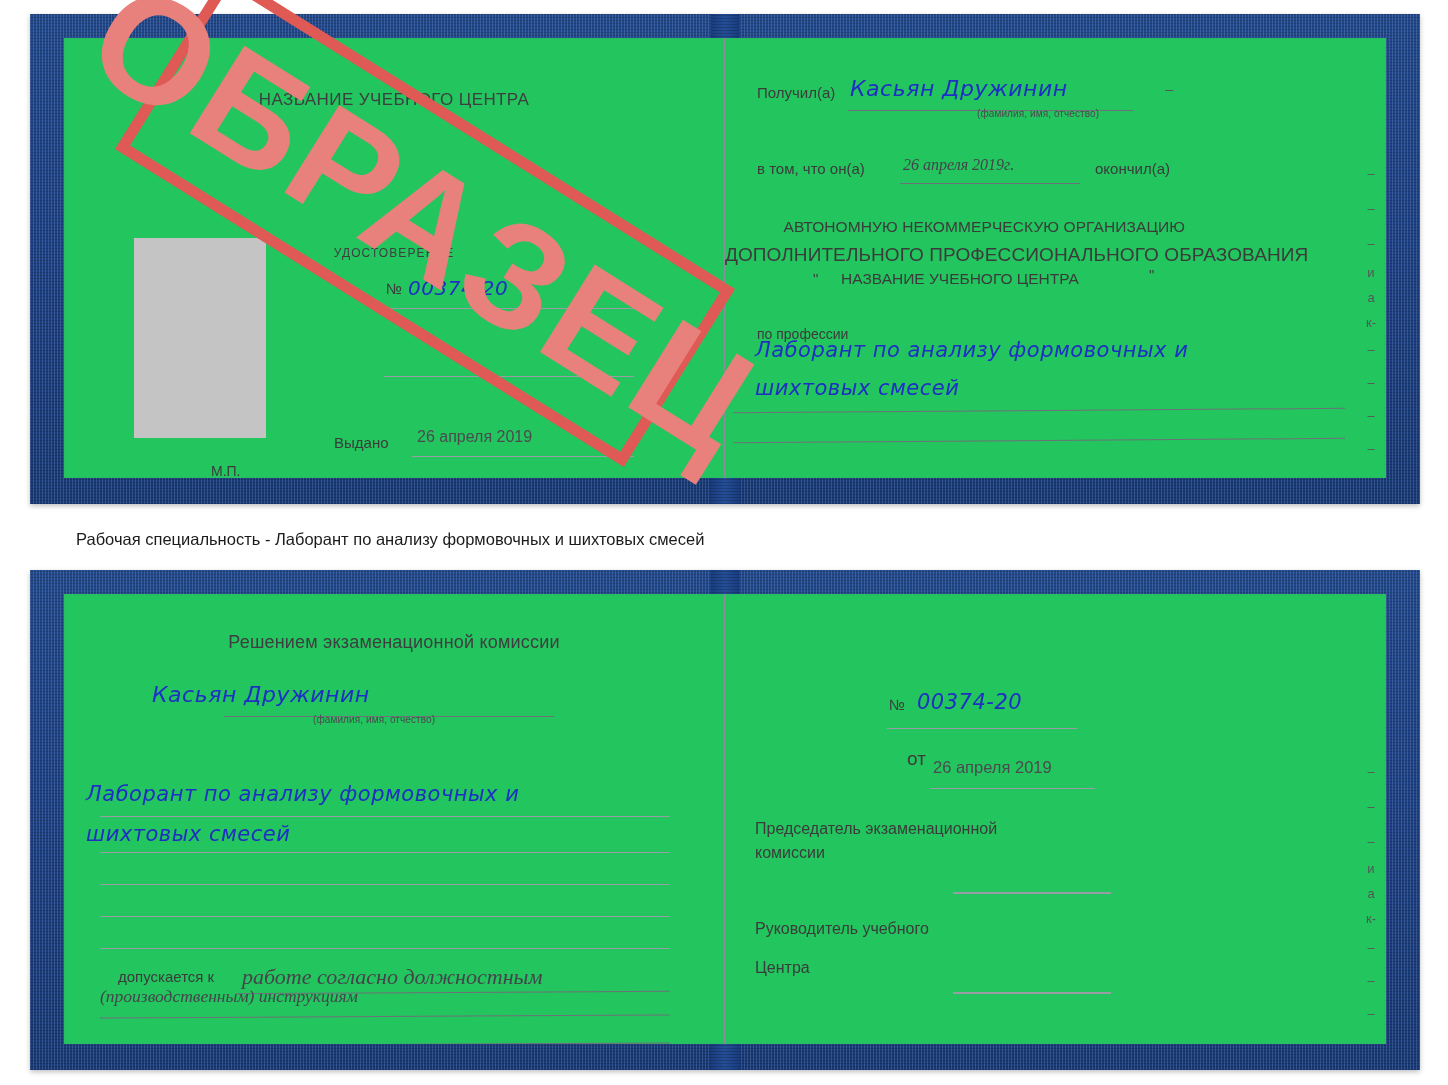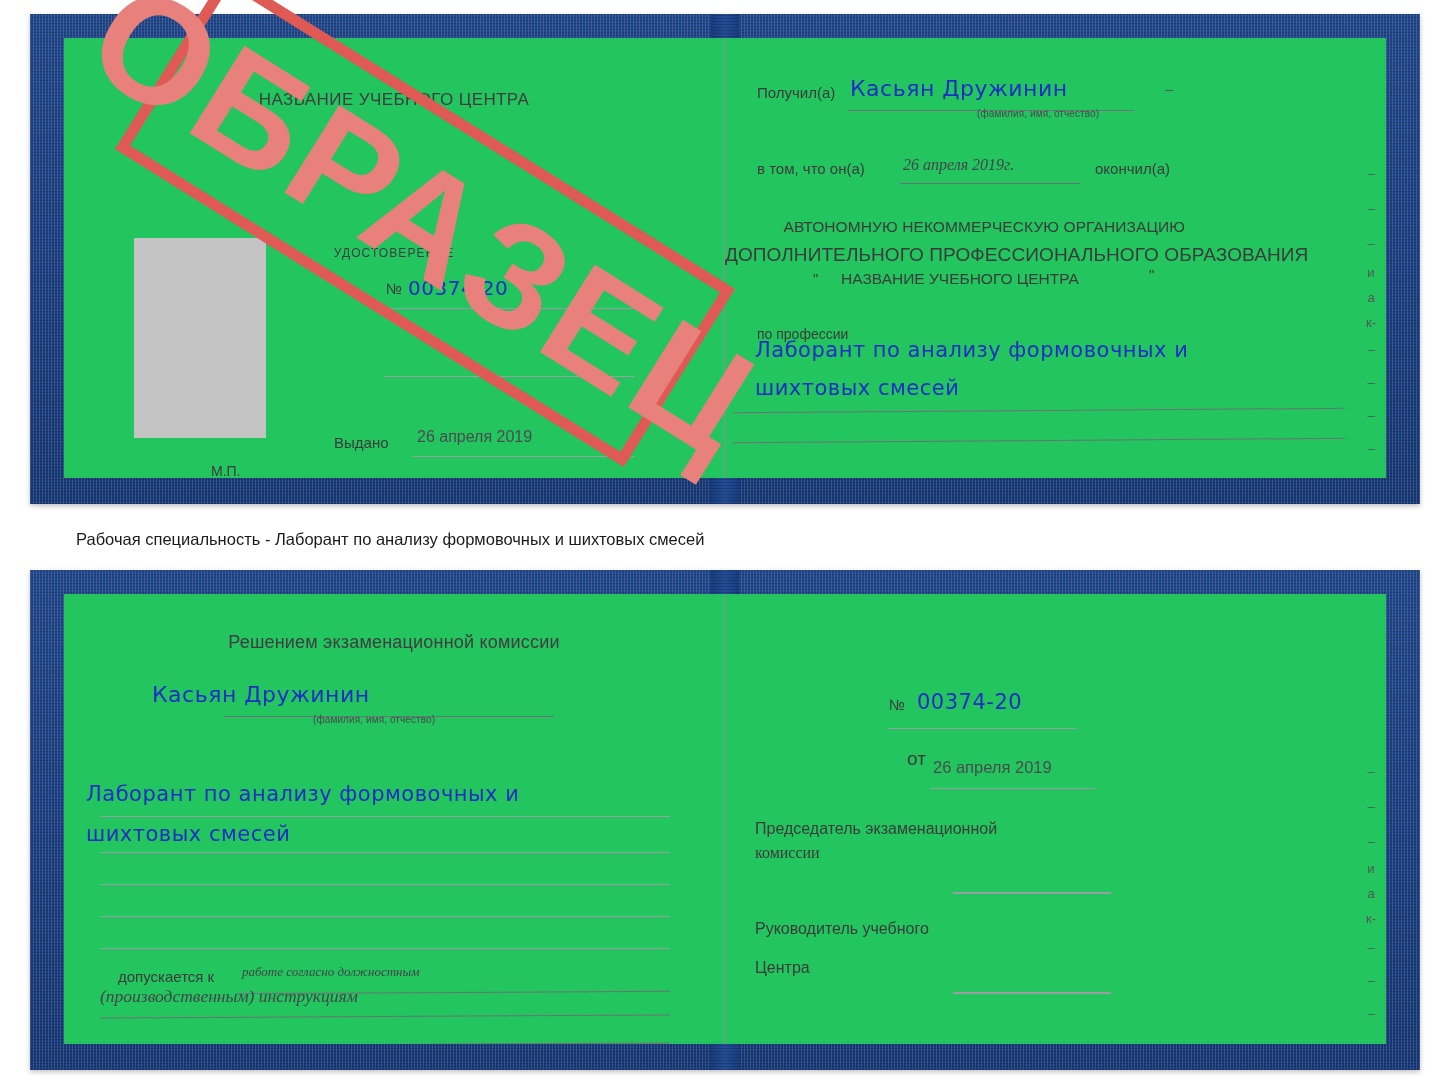--- a/index.html
+++ b/index.html
@@ -76,20 +76,21 @@
   .center-title {
     left: 0; right: 0;
     text-align: center;
     font-size: 17px;
     letter-spacing: 0.4px;
     color: #3e3e40;
   }
   .hand {
     color: #1f2fc4;
     font-family: "DejaVu Sans", sans-serif;
+    font-style: italic;
     font-weight: 500;
     letter-spacing: 0.5px;
   }
   .ital {
     font-family: "Liberation Serif", serif;
     font-style: italic;
     color: #44444a;
   }
   .rule {
     position: absolute;
@@ -261,41 +262,41 @@
       <div class="rule" style="left:36px; top:222px; width:570px;"></div>
 
       <div class="t hand" style="left:22px; top:228px; font-size:21px;">шихтовых смесей</div>
       <div class="rule" style="left:36px; top:258px; width:570px;"></div>
 
       <div class="rule" style="left:36px; top:290px; width:570px;"></div>
       <div class="rule" style="left:36px; top:322px; width:570px;"></div>
       <div class="rule" style="left:36px; top:354px; width:570px;"></div>
 
       <div class="t" style="left:38px; top:374px; font-size:15px;margin-left:16px;">допускается к</div>
-      <div class="t ital" style="left:178px; top:370px; font-size:13px;">работе согласно должностным</div>
+      <div class="t ital" style="left:178px; top:370px; font-size:22px;">работе согласно должностным</div>
       <div class="rule rule-dark" style="left:172px; top:398px; width:434px; transform:rotate(-0.3deg);"></div>
 
       <div class="t ital" style="left:36px; top:392px; font-size:17.5px;">(производственным) инструкциям</div>
       <div class="rule rule-dark" style="left:36px; top:422px; width:570px; transform:rotate(-0.3deg);"></div>
       <div class="rule rule-dark" style="left:36px; top:450px; width:570px; transform:rotate(-0.3deg);"></div>
     </div>
 
     <div class="page page-right">
 
 
       <div class="t" style="left:164px; top:102px; font-size:15px;">№</div>
       <div class="t hand" style="left:192px; top:96px; font-size:21px;">00374-20</div>
       <div class="rule" style="left:162px; top:134px; width:190px;"></div>
 
       <div class="t" style="left:182px; top:154px; font-size:19px;">от</div>
       <div class="t" style="left:208px; top:164px; font-size:16.5px; color:#4b4b4e;">26 апреля 2019</div>
       <div class="rule" style="left:205px; top:194px; width:165px;"></div>
 
       <div class="t" style="left:30px; top:226px; font-size:16px;">Председатель экзаменационной</div>
-      <div class="t" style="left:30px; top:250px; font-size:16px;font-family:Liberation Serif, serif;">комиссии</div>
+      <div class="t" style="left:30px; top:250px; font-size:16px;">комиссии</div>
       <div class="rule" style="left:228px; top:298px; width:158px; height:2px;"></div>
 
       <div class="t" style="left:30px; top:326px; font-size:16px;">Руководитель учебного</div>
       <div class="t" style="left:30px; top:365px; font-size:16px;">Центра</div>
       <div class="rule" style="left:228px; top:398px; width:158px; height:2px;"></div>
 
       <div class="edge-col">
         <span style="margin-top:170px;">–</span>
         <span style="margin-top:20px;">–</span>
         <span style="margin-top:20px;">–</span>

